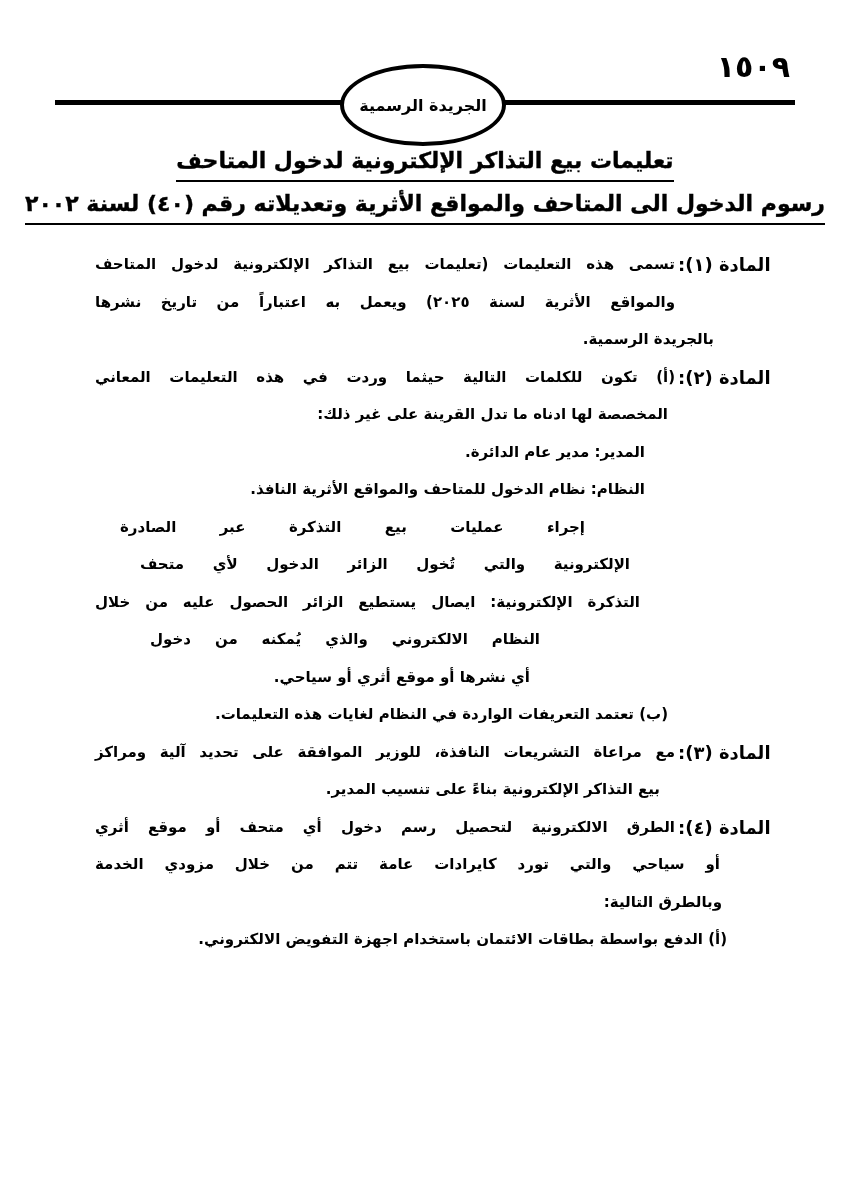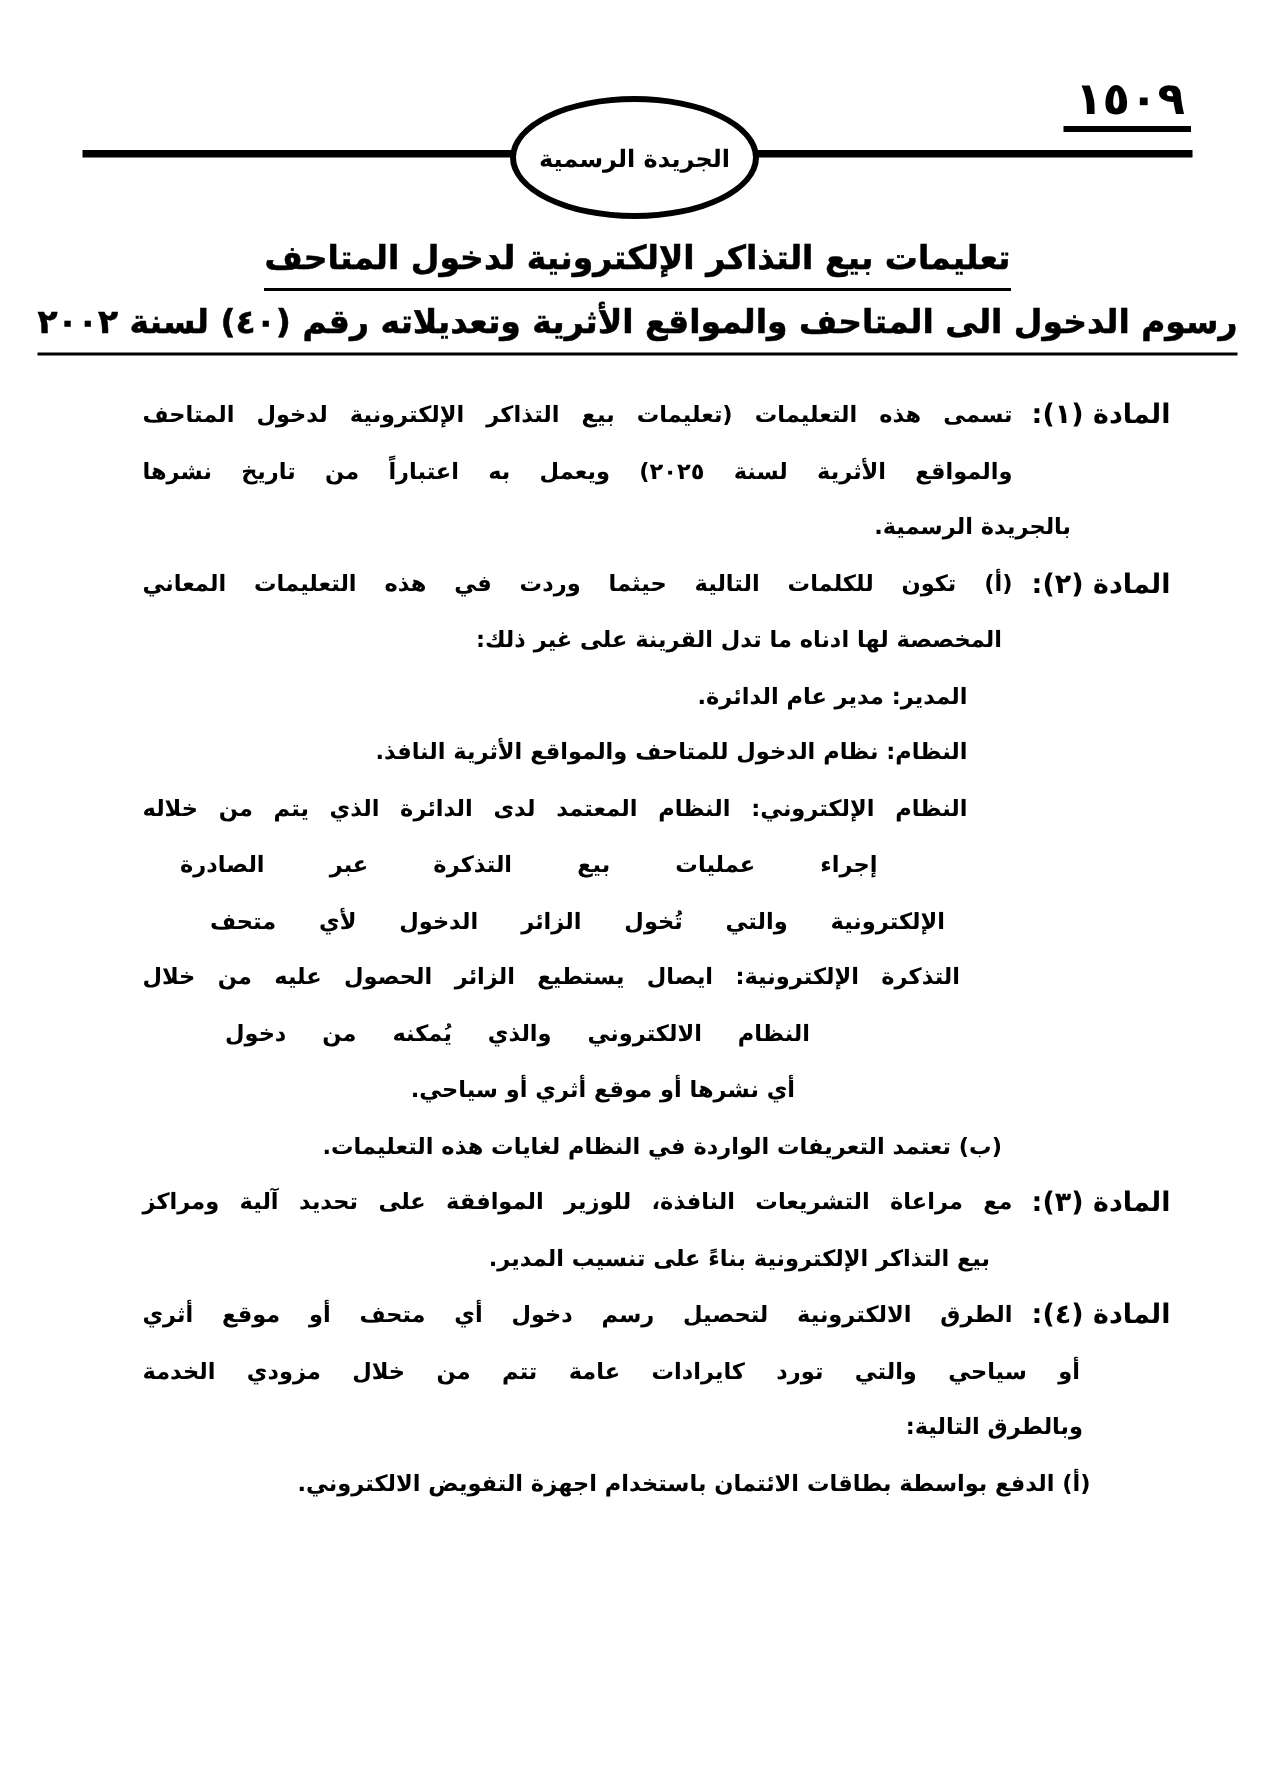--- a/index.html
+++ b/index.html
@@ -15,21 +15,21 @@
     overflow: hidden;
   }
   
   .page-num {
     position: absolute;
     top: 50px;
     right: 56px;
     font-size: 30px;
     line-height: 34px;
     border-bottom: 4px solid #000;
-    padding: 0 4px 0 8px;
+    padding: 0 4px 17px 8px;
     letter-spacing: 2px;
   }
   .header-rule {
     position: absolute;
     top: 100px;
     left: 55px;
     width: 740px;
     height: 5px;
     background: #000;
     z-index: 1;
@@ -46,21 +46,21 @@
     z-index: 2;
     display: flex;
     align-items: center;
     justify-content: center;
   }
   .gazette-seal .journal-name {
     font-size: 16px;
     white-space: nowrap;
   }
   
-  .content { position: absolute; top: 146px; left: 0; right: 0; margin-top: 12px; }
+  .content { position: absolute; top: 146px; left: 0; right: 0; }
   .title-block { text-align: center; }
   .t-line { height: 43px; }
   .t-underline {
     display: inline-block;
     font-size: 22px;
     line-height: 30px;
     border-bottom: 2.5px solid #000;
     padding-bottom: 4px;
     -webkit-text-stroke: 0.35px #000;
     white-space: nowrap;
@@ -68,21 +68,21 @@
   .body-block { margin: 14px 60px 0 60px; }
   .art { position: relative; }
   .art-label {
     position: absolute;
     top: 0;
     right: 0;
     width: 112px;
     height: 37.5px;
     line-height: 37.5px;
     font-size: 18px;
-    text-align: center;
+    text-align: left;
     white-space: nowrap;
   }
   .ln {
     height: 37.5px;
     line-height: 37.5px;
     font-size: 15px;
     text-align: right;
     white-space: nowrap;
   }
   .jf { text-align: justify; text-align-last: justify; }
@@ -113,21 +113,20 @@
         <div class="ln jf" style="margin-right:115px;margin-left:35px">والمواقع الأثرية لسنة ٢٠٢٥) ويعمل به اعتباراً من تاريخ نشرها</div>
         <div class="ln" style="margin-right:76px">بالجريدة الرسمية.</div>
       </div>
 
       <div class="art">
         <div class="art-label">المادة (٢):</div>
         <div class="ln jf" style="margin-right:115px;margin-left:35px">(أ) تكون للكلمات التالية حيثما وردت في هذه التعليمات المعاني</div>
         <div class="ln" style="margin-right:122px">المخصصة لها ادناه ما تدل القرينة على غير ذلك:</div>
         <div class="ln" style="margin-right:145px">المدير: مدير عام الدائرة.</div>
         <div class="ln" style="margin-right:145px">النظام: نظام الدخول للمتاحف والمواقع الأثرية النافذ.</div>
-        <div class="ln jf" style="margin-right:145px;margin-left:35px">النظام الإلكتروني: النظام المعتمد لدى الدائرة الذي يتم من خلاله</div>
         <div class="ln jf" style="margin-right:205px;margin-left:60px">إجراء عمليات بيع التذكرة عبر الصادرة</div>
         <div class="ln jf" style="margin-right:160px;margin-left:80px">الإلكترونية والتي تُخول الزائر الدخول لأي متحف</div>
         <div class="ln jf" style="margin-right:150px;margin-left:35px">التذكرة الإلكترونية: ايصال يستطيع الزائر الحصول عليه من خلال</div>
         <div class="ln jf" style="margin-right:250px;margin-left:90px">النظام الالكتروني والذي يُمكنه من دخول</div>
         <div class="ln" style="margin-right:260px">أي نشرها أو موقع أثري أو سياحي.</div>
         <div class="ln" style="margin-right:122px">(ب) تعتمد التعريفات الواردة في النظام لغايات هذه التعليمات.</div>
       </div>
 
       <div class="art">
         <div class="art-label">المادة (٣):</div>

